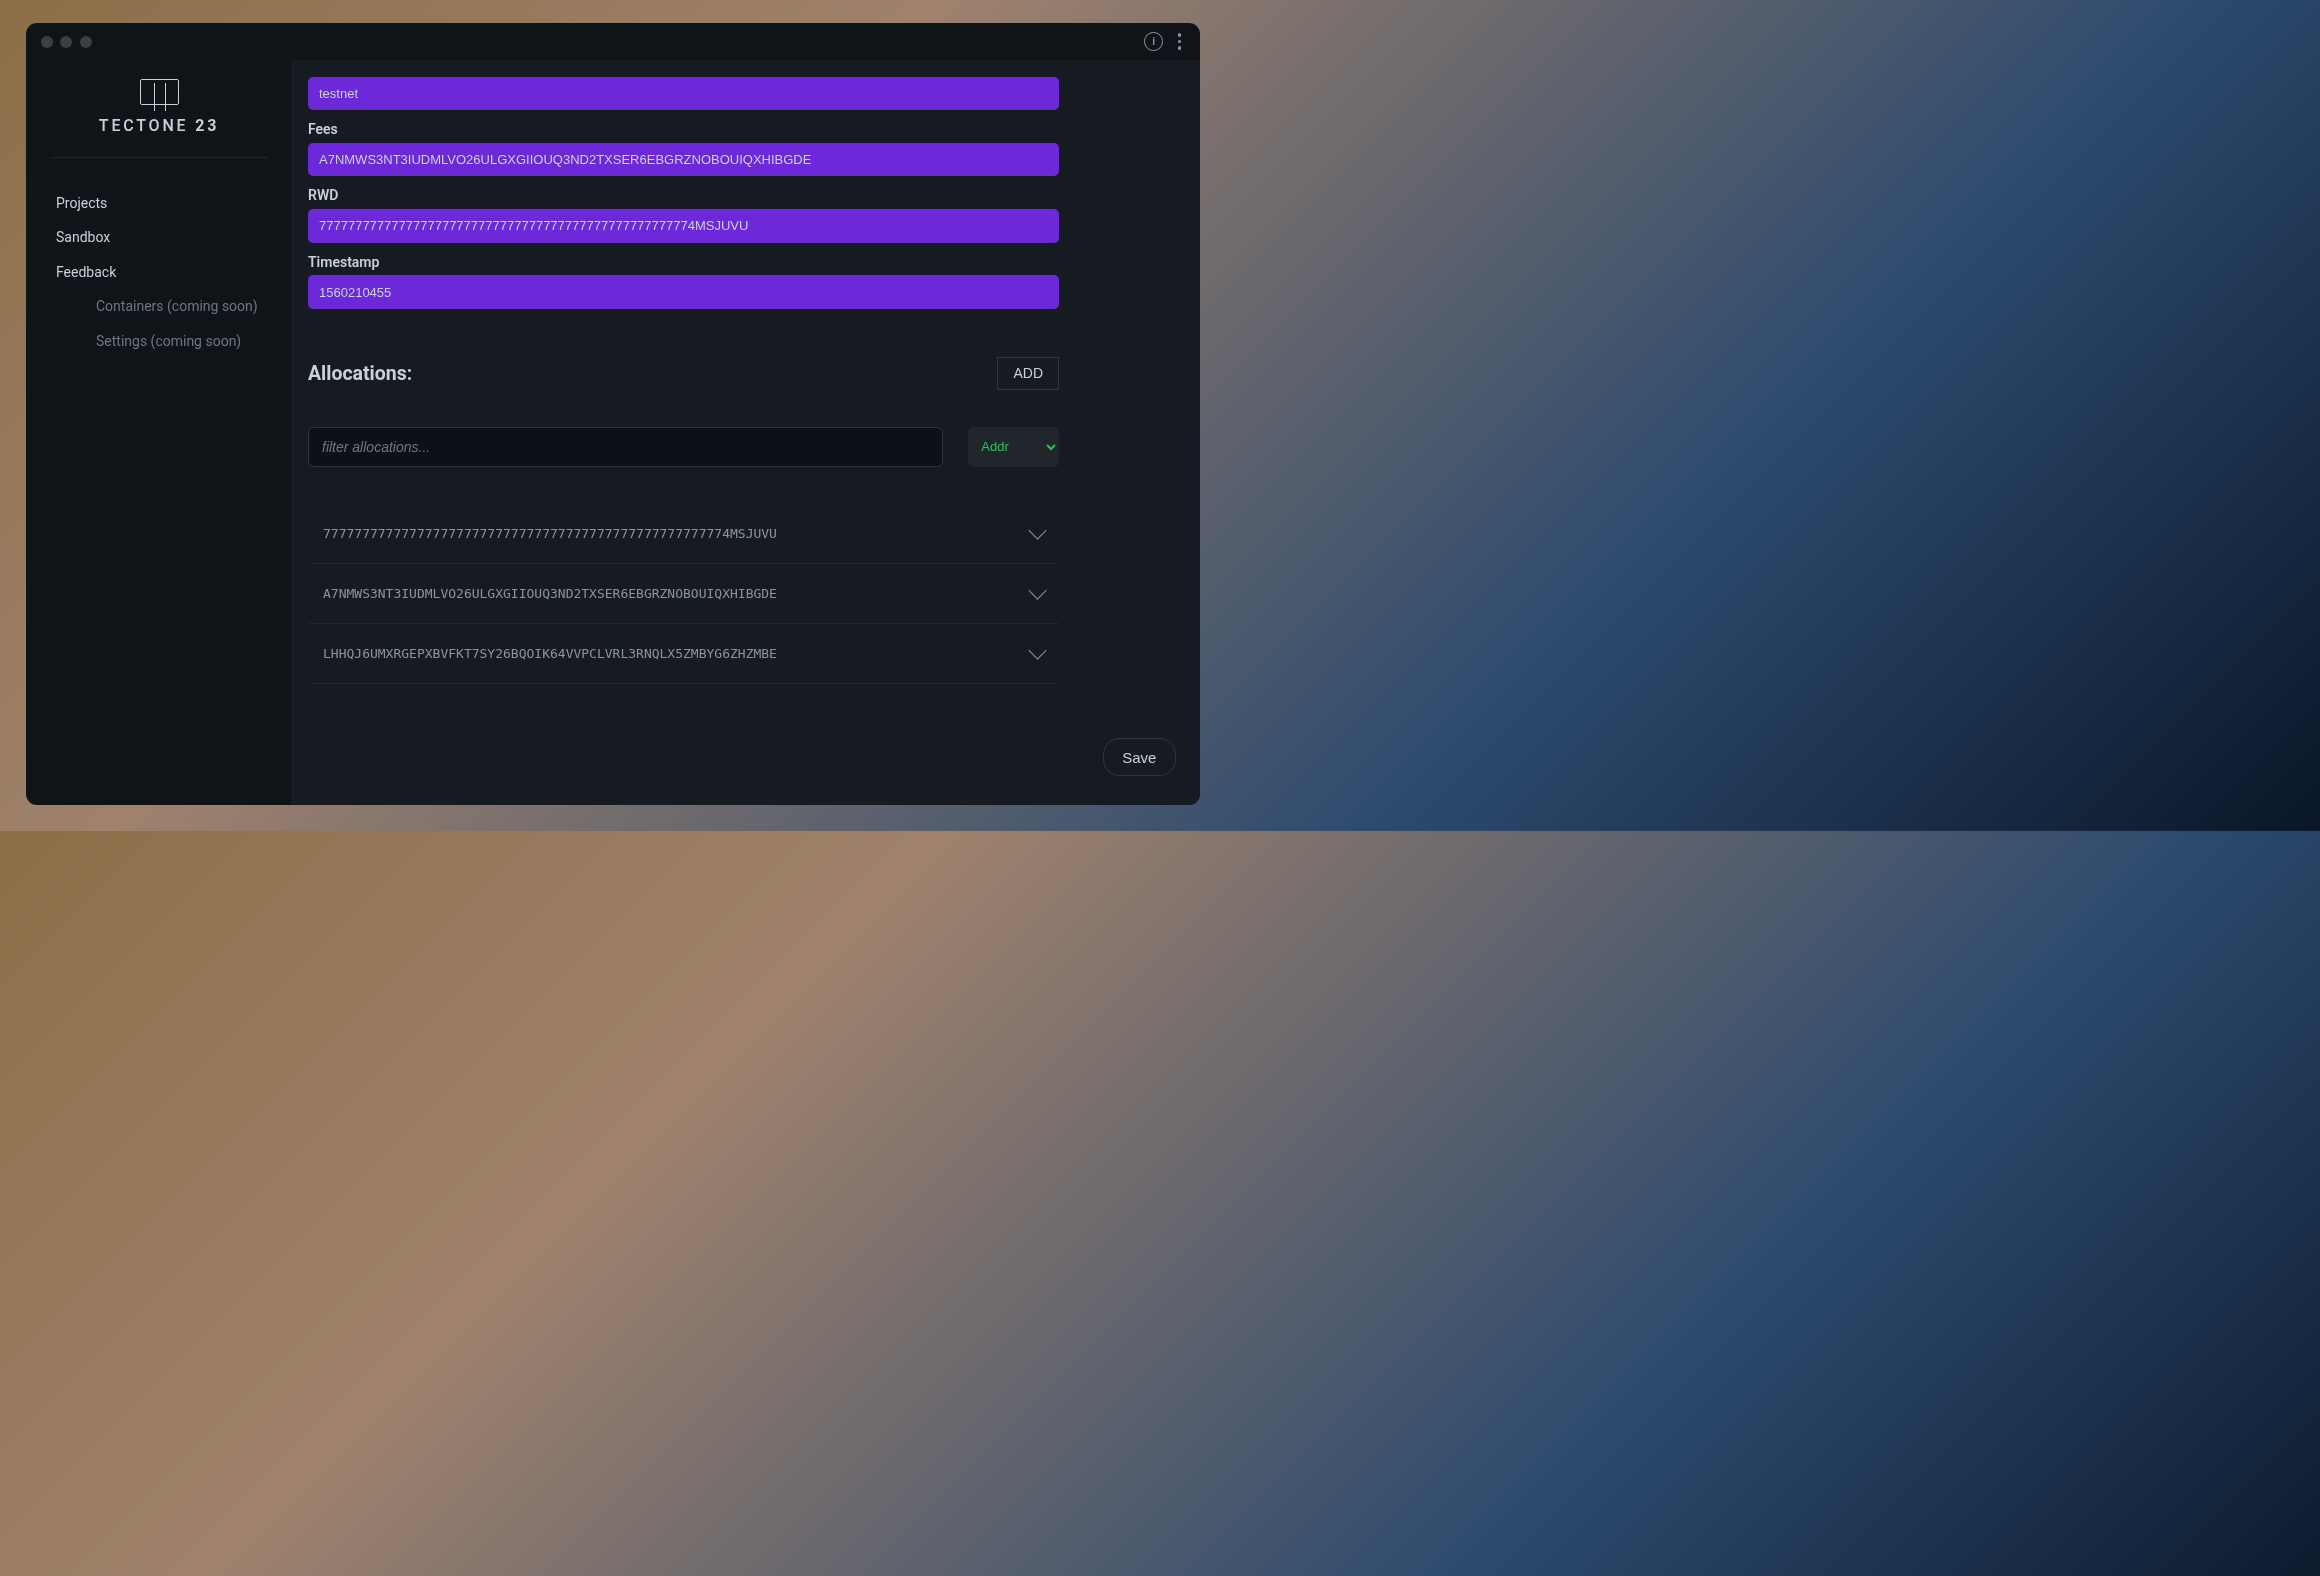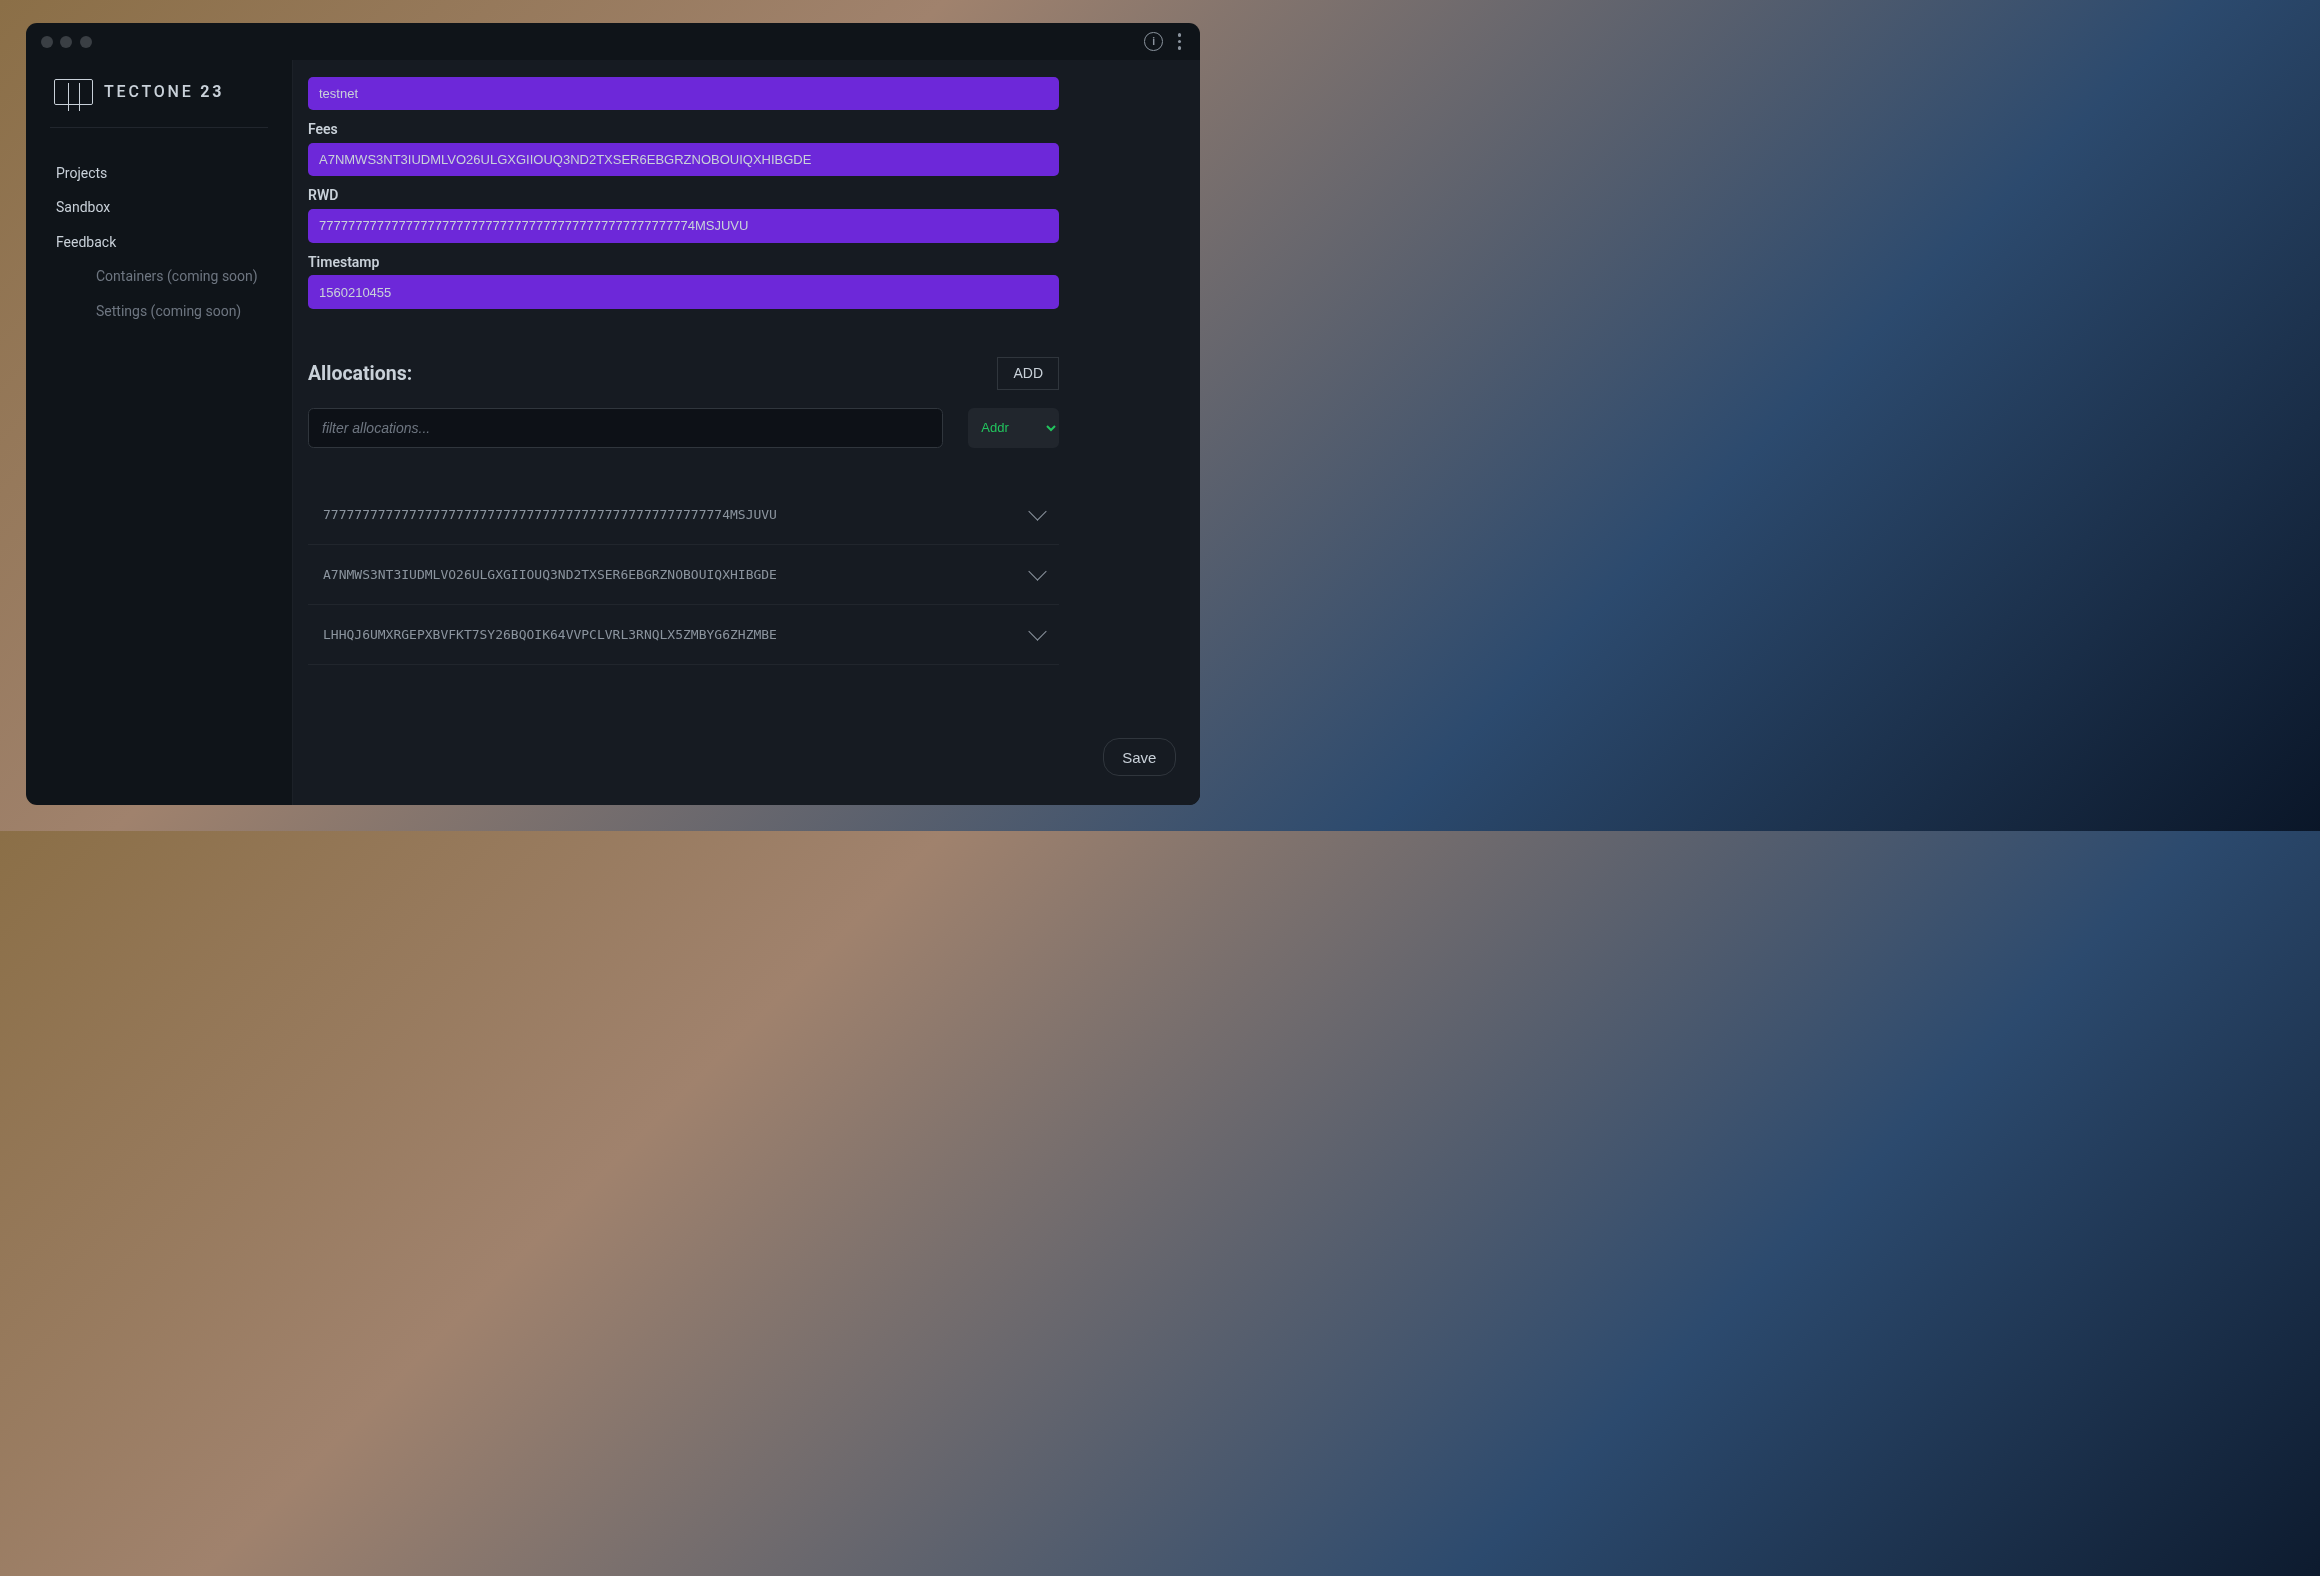--- a/index.html
+++ b/index.html
@@ -66,20 +66,21 @@
       border-right: 0.9px solid #1c2128;
       padding: 18.6px 0;
       display: flex;
       flex-direction: column;
     }
     .logo-row {
       display: flex;
       align-items: center;
       gap: 11px;
       padding: 0 28px 22px 28px;
+      flex-direction: column;
     }
     .logo-icon {
       width: 39px; height: 26px;
       border: 1.4px solid #c9d1d9;
       border-radius: 1.9px;
       position: relative;
     }
     .logo-icon::before, .logo-icon::after {
       content: ""; position: absolute;
       width: 0.9px; background: #c9d1d9;
@@ -137,21 +138,21 @@
       outline: none;
     }
     .field-input.number {
       appearance: textfield;
     }
     .section-header {
       display: flex;
       justify-content: space-between;
       align-items: center;
       width: 751px;
-      margin: 48px 0 18px 0;
+      margin: 48px 0 37px 0;
     }
     .section-title {
       color: #c9d1d9;
       font-size: 19.5px;
       font-weight: 700;
     }
     .add-button {
       background: transparent;
       border: 0.9px solid #30363d;
       color: #c9d1d9;

